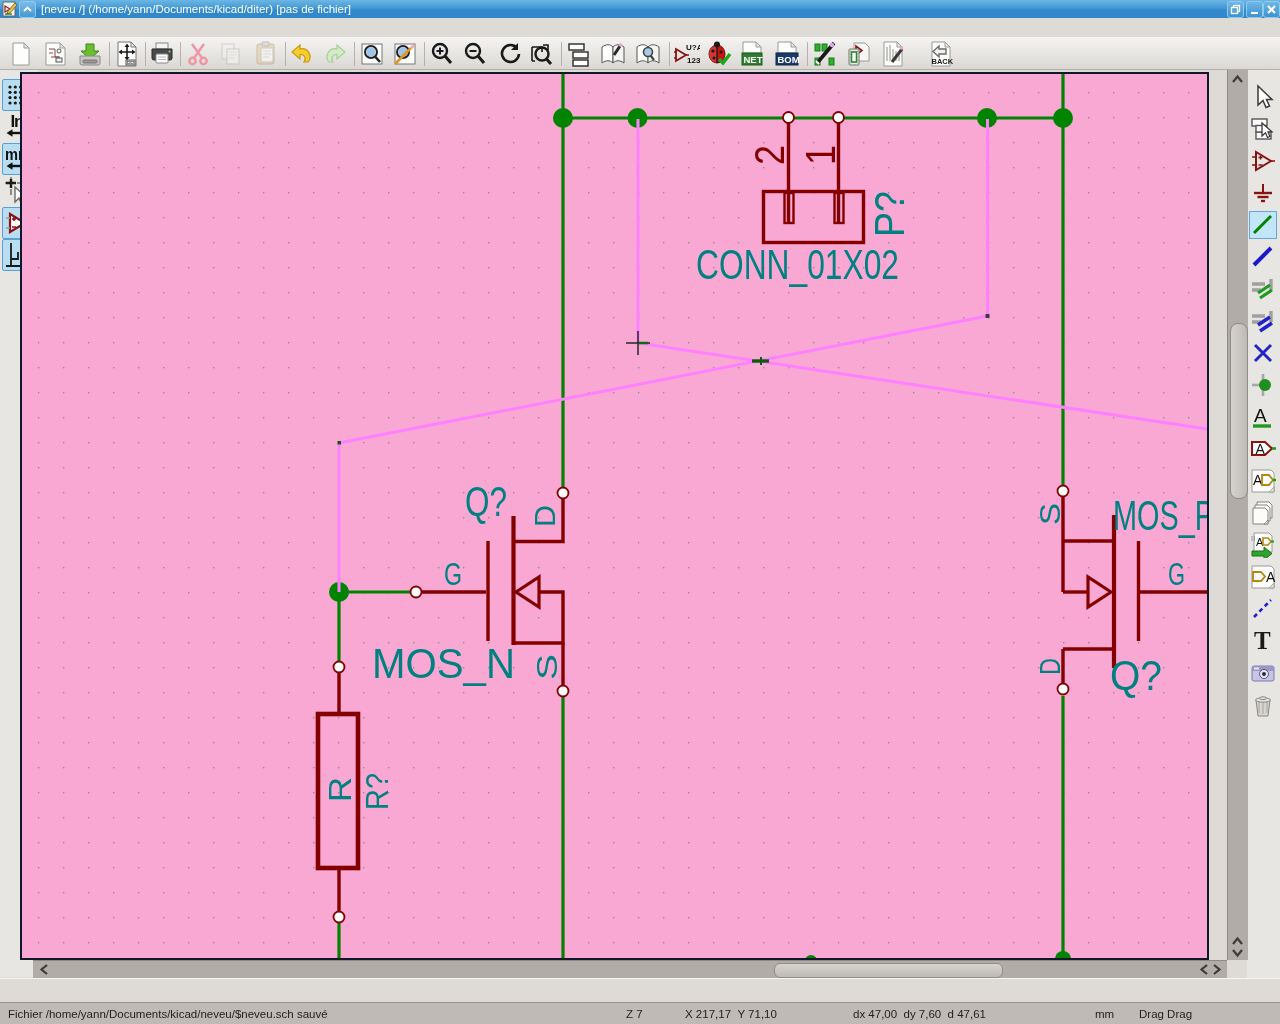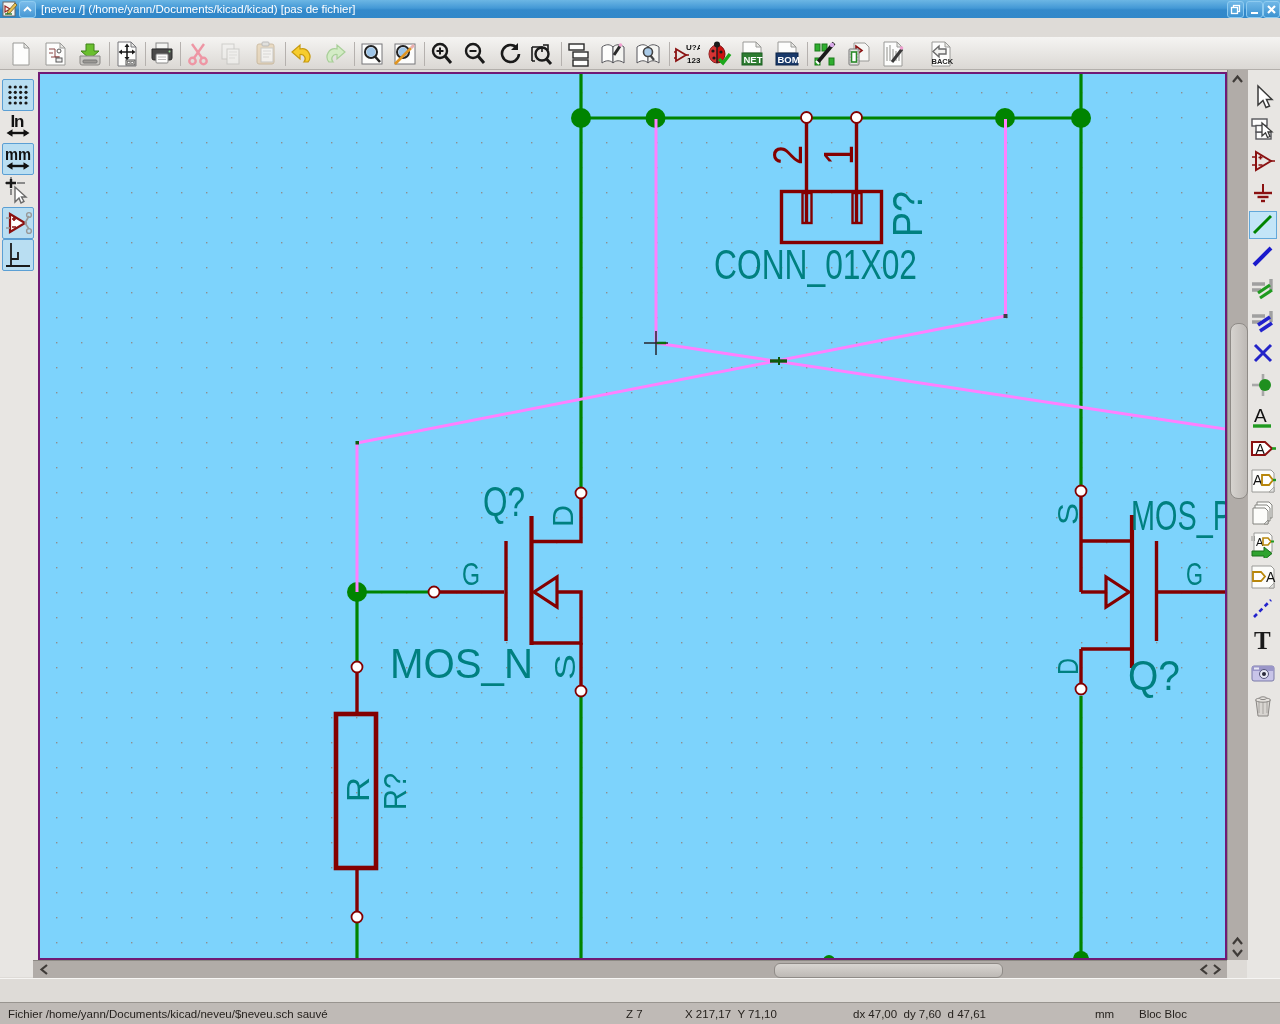--- a/index.html
+++ b/index.html
@@ -8,21 +8,21 @@
 .winbtn{position:absolute;top:1px;width:15px;height:15px;border-radius:3px;border:1px solid #8ecbf0;background:linear-gradient(#6fb7e6,#3d92d0);color:#fff;}
 #menubar{position:absolute;left:0;top:18px;width:1280px;height:19px;background:#e8e6e3;border-bottom:1px solid #cfccc8;font-size:12.5px;color:#1a1a1a;}
 .mi{position:absolute;top:2px;}
 .mi u{text-decoration:underline;}
 #toolbar{position:absolute;left:0;top:37px;width:1280px;height:32px;background:linear-gradient(#f5f4f2,#dbd8d4);border-bottom:1px solid #b3afab;}
 .tbi{position:absolute;top:41px;width:26px;height:26px;}
 .tsep{position:absolute;top:42px;width:1px;height:24px;background:#b5b1ae;}
 #lefttb{position:absolute;left:0;top:70px;width:38px;height:907px;background:#e8e6e3;}
 .ltb{position:absolute;left:3px;width:30px;height:30px;border-radius:2px;}
 .ltb.sel{background:#b9def2;border:1px solid #5b9fd4;left:2px;}
-#canvas{position:absolute;left:38px;top:72px;width:1185px;height:884px;border:2px solid #701a75;background:#7dd3fc;}
+#canvas{position:absolute;left:20px;top:72px;width:1185px;height:884px;border:2px solid #0f172a;background:#f9a8d4;}
 #righttb{position:absolute;left:1247px;top:70px;width:33px;height:932px;background:#e8e6e3;}
 .rtb{position:absolute;left:3px;width:26px;height:26px;}
 .rtb.sel{background:#c3e5f8;border:1px solid #62a8da;margin-left:-1px;margin-top:-1px;}
 #vscroll{position:absolute;left:1227px;top:70px;width:20px;height:890px;background:#b1aca8;border-left:1px solid #8d8984;}
 #vthumb{position:absolute;left:1.5px;top:253px;width:16px;height:174px;background:linear-gradient(90deg,#d6d3cf,#c8c4c0 60%,#bdb9b5);border:1px solid #8f8b87;border-radius:8px;}
 #hscroll{position:absolute;left:33px;top:960px;width:1194px;height:17px;background:#b1aca8;border-top:1px solid #8d8984;}
 #hthumb{position:absolute;left:741px;top:1.5px;width:227px;height:13px;background:linear-gradient(#d8d5d1,#c8c4c0 60%,#bdb9b5);border:1px solid #8f8b87;border-radius:6px;}
 #framebot{position:absolute;left:0;top:978px;width:1280px;height:24px;background:#dedbd7;border-top:1px solid #f6f5f3;}
 #statusbar{position:absolute;left:0;top:1002px;width:1280px;height:22px;background:#bfbab6;border-top:1px solid #98948f;font-size:11.5px;color:#26221e;}
 .st{position:absolute;top:5px;}
@@ -32,21 +32,21 @@
 <div id="titlebar">
   <svg width="16" height="16" style="position:absolute;left:2px;top:1px">
         <rect x="1" y="1" width="12" height="14" fill="#f4f4f0" stroke="#666"></rect>
         <path d="M3,5 L3,11 L8,8 Z" fill="none" stroke="#992222" stroke-width="1.2"></path>
         <path d="M13,2 l2,2 -7,8 -3,1 1,-3 z" fill="#e8c050" stroke="#6a5a2a" stroke-width=".8"></path>
         <path d="M3,13 h7" stroke="#2a7a2a" stroke-width="1.4"></path>
       </svg>
   <div class="winbtn" style="left:19px;background:linear-gradient(#7abcea,#4697d4)"><svg width="15" height="15">
           <path d="M4,9 L7.5,5.5 L11,9" fill="none" stroke="#fff" stroke-width="1.8"></path>
         </svg></div>
-  <div id="titletext">[neveu /] (/home/yann/Documents/kicad/kicad) [pas de fichier]</div>
+  <div id="titletext">[neveu /] (/home/yann/Documents/kicad/diter) [pas de fichier]</div>
   <div class="winbtn" style="left:1227px"><svg width="15" height="15">
           <rect x="5.5" y="3.5" width="6" height="6" fill="none" stroke="#fff" stroke-width="1.3"></rect>
           <rect x="3.5" y="5.5" width="6" height="6" fill="#58a8dc" stroke="#fff" stroke-width="1.3"></rect>
         </svg></div>
   <div class="winbtn" style="left:1246px"><svg width="15" height="15">
           <path d="M4,11 h7" stroke="#fff" stroke-width="2"></path>
         </svg></div>
   <div class="winbtn" style="left:1263px"><svg width="15" height="15">
           <path d="M4,4 L11,11 M11,4 L4,11" stroke="#fff" stroke-width="2.2"></path>
         </svg></div>
@@ -494,15 +494,15 @@
   </svg>
   <div id="hthumb"></div>
 </div>
 <div id="framebot"></div>
 <div id="statusbar">
   <span class="st" style="left:8px">Fichier /home/yann/Documents/kicad/neveu/$neveu.sch sauvé</span>
   <span class="st" style="left:626px">Z 7</span>
   <span class="st" style="left:685px">X 217,17&nbsp;&nbsp;Y 71,10</span>
   <span class="st" style="left:853px">dx 47,00&nbsp;&nbsp;dy 7,60&nbsp;&nbsp;d 47,61</span>
   <span class="st" style="left:1095px">mm</span>
-  <span class="st" style="left:1139px">Bloc Bloc</span>
+  <span class="st" style="left:1139px">Drag Drag</span>
 </div>
 </div>
 
 </body></html>

